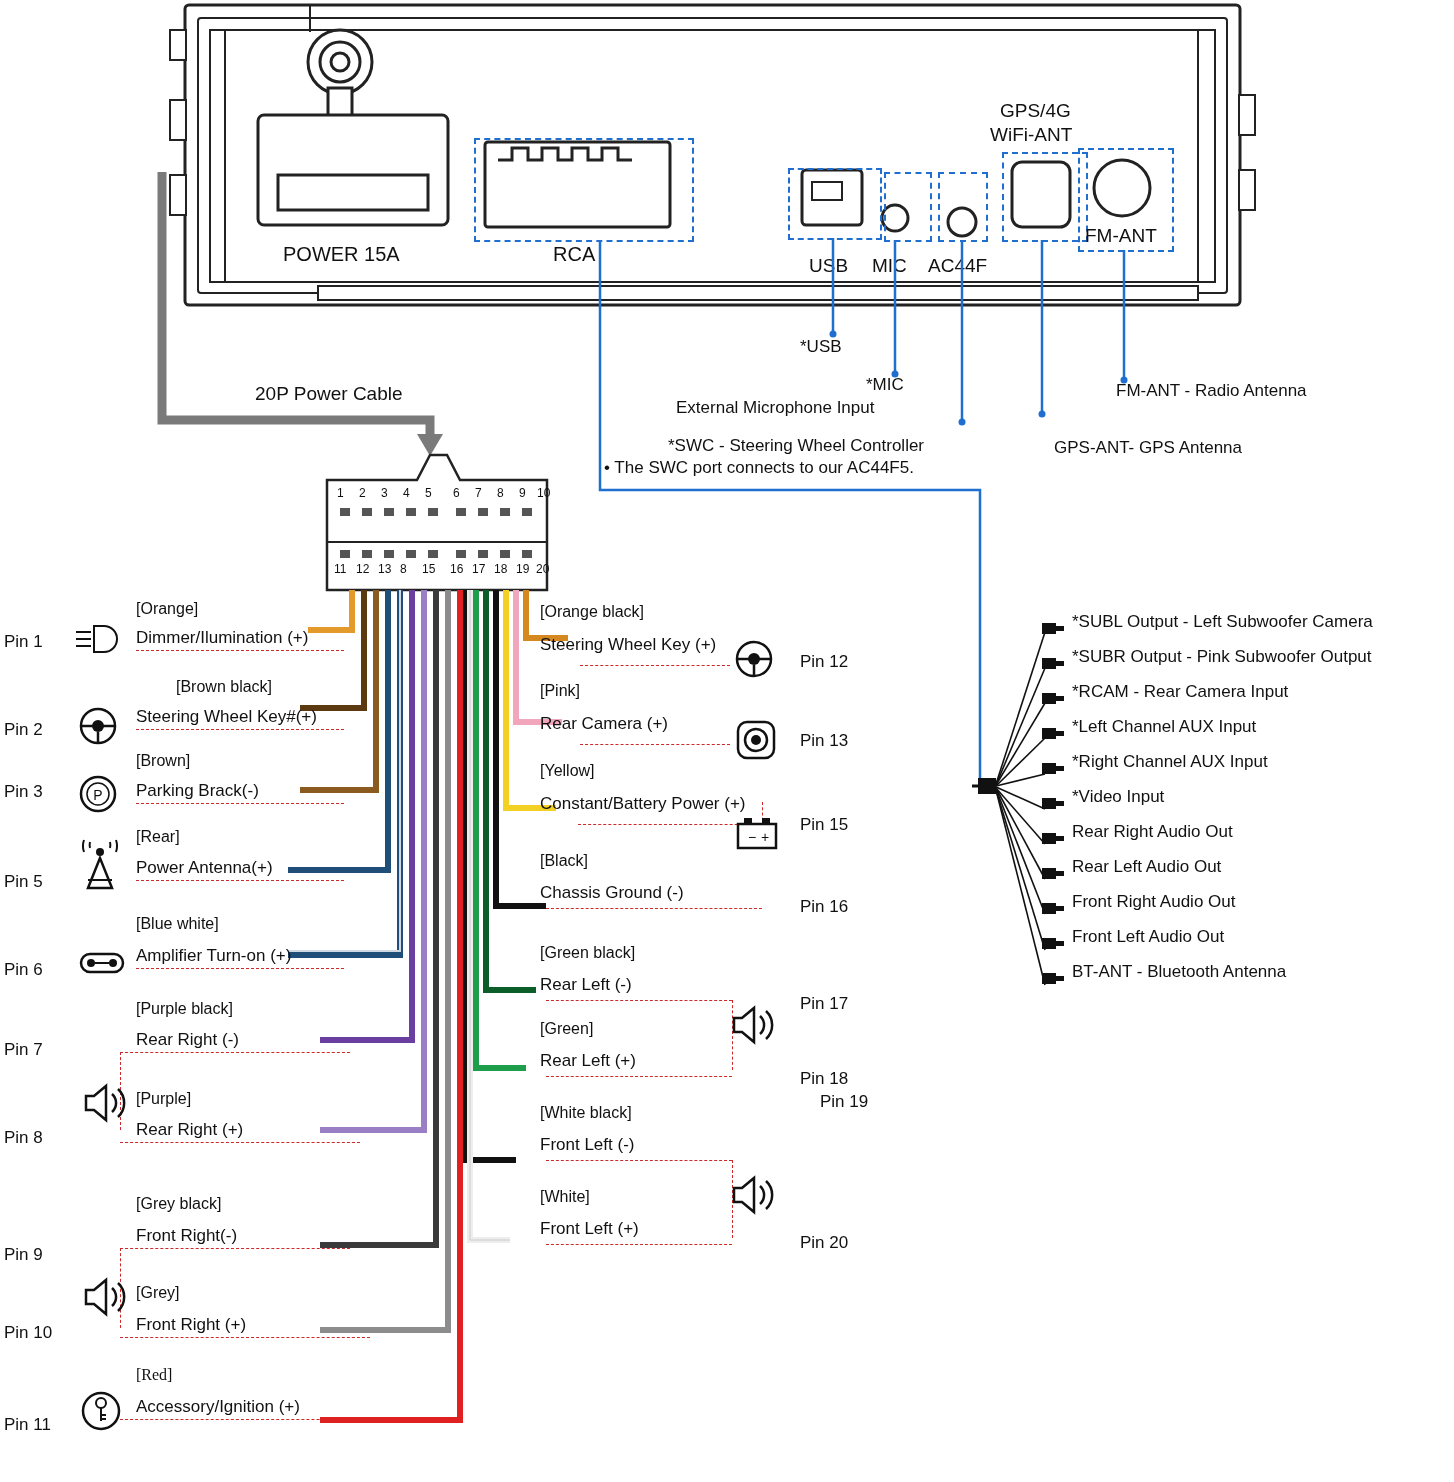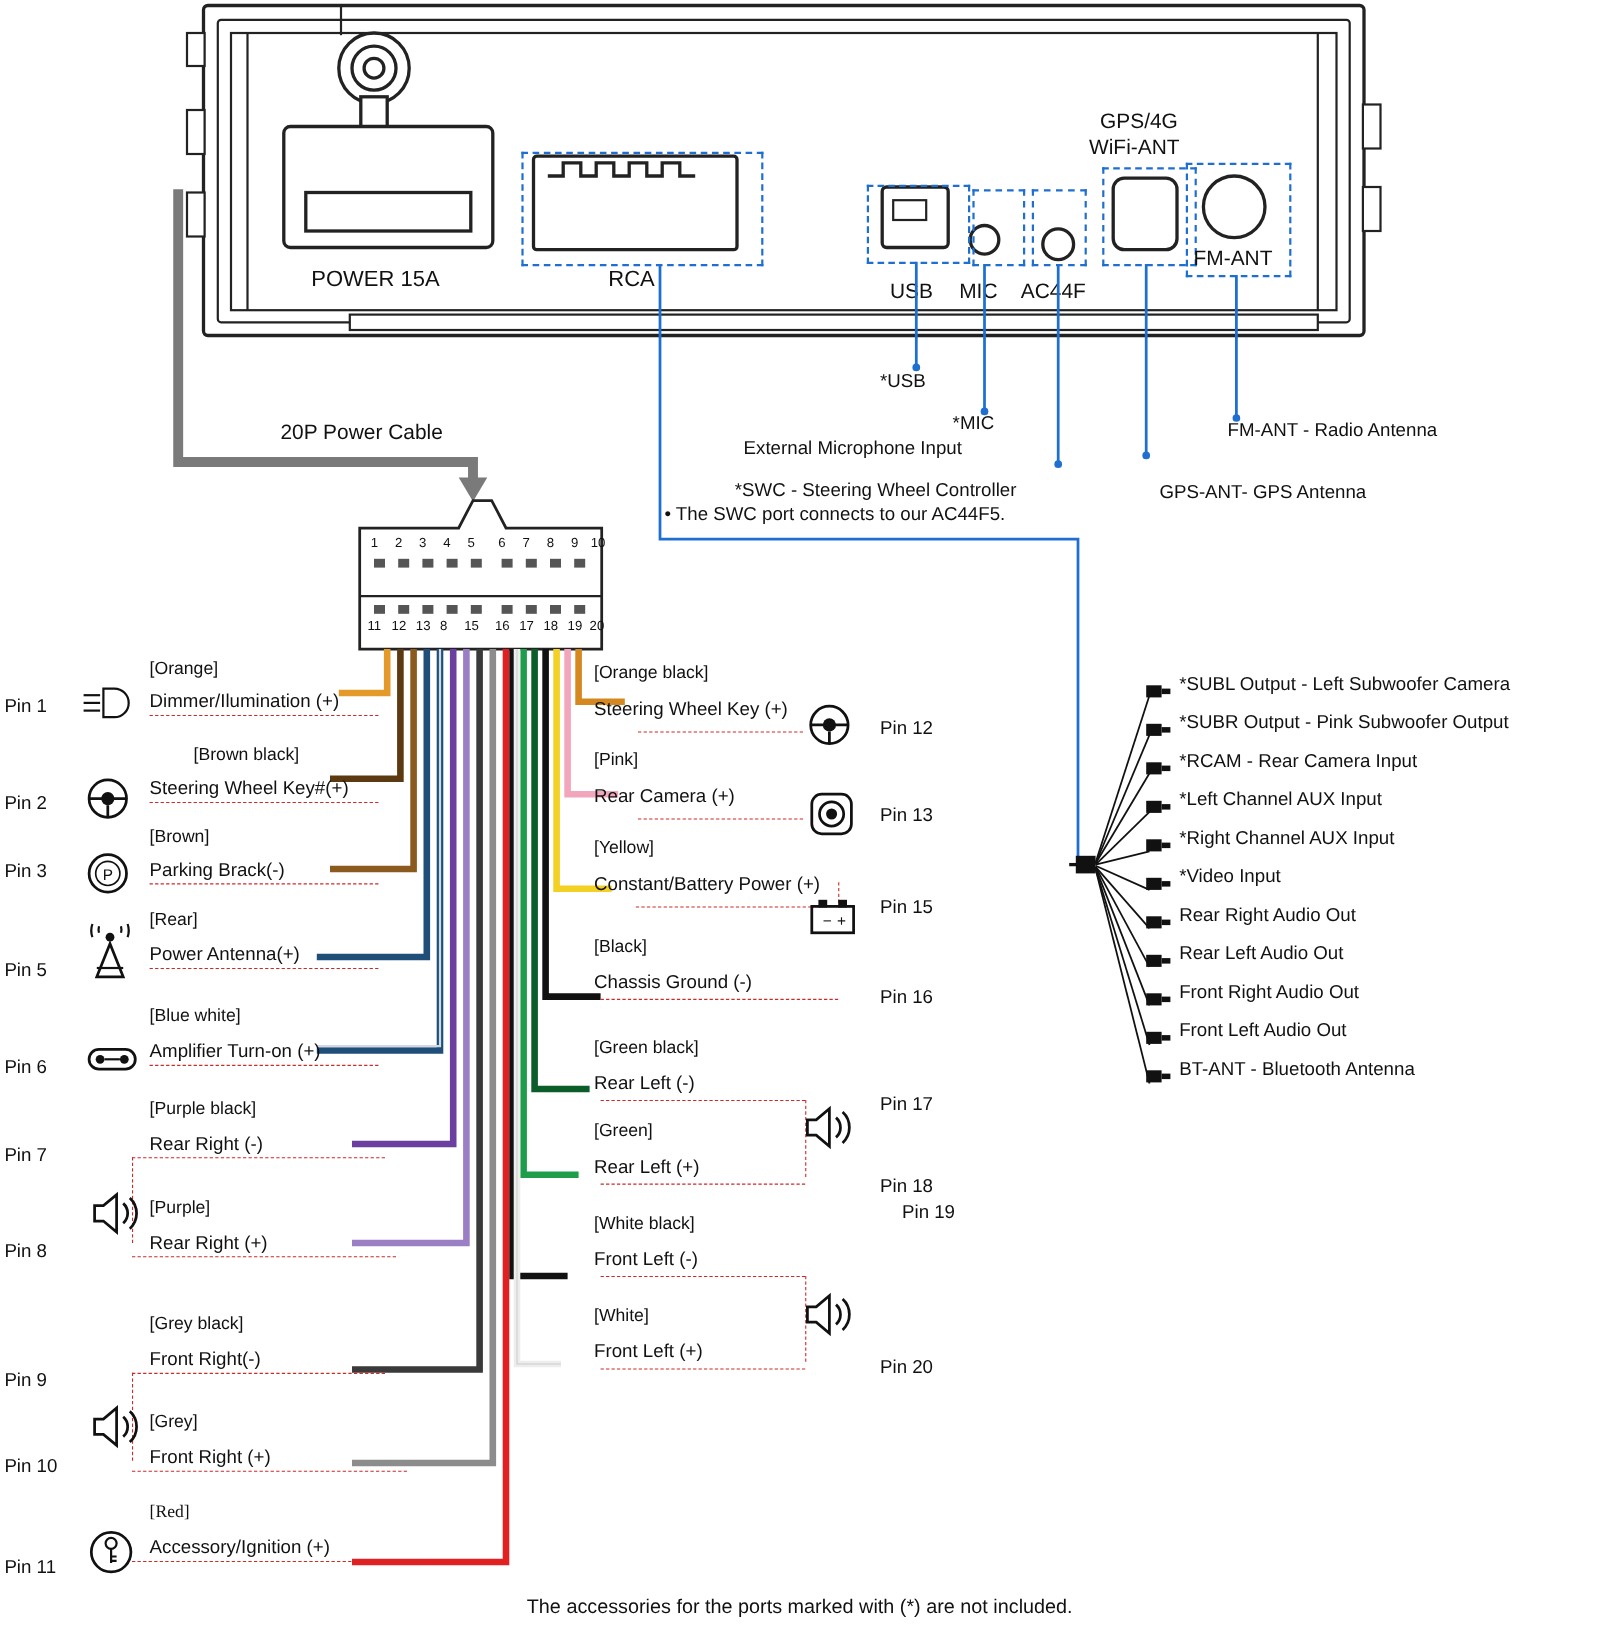--- a/index.html
+++ b/index.html
@@ -485,15 +485,14 @@
 
     <div class="abs" style="left:0px;top:358px;">
       <svg width="26" height="16">
           <rect x="2" y="3" width="14" height="11" fill="#111"></rect>
           <rect x="16" y="6" width="8" height="5" fill="#111"></rect>
         </svg>
     </div>
     <span class="abs lbl" style="left:32px;top:350px;">BT-ANT - Bluetooth Antenna</span>
   </div>
 
-  <div class="abs footer" style="left:0;top:1450px;">The accessories for the ports marked with (*) are not included.</div>
 
 </div>
 
 </body></html>

